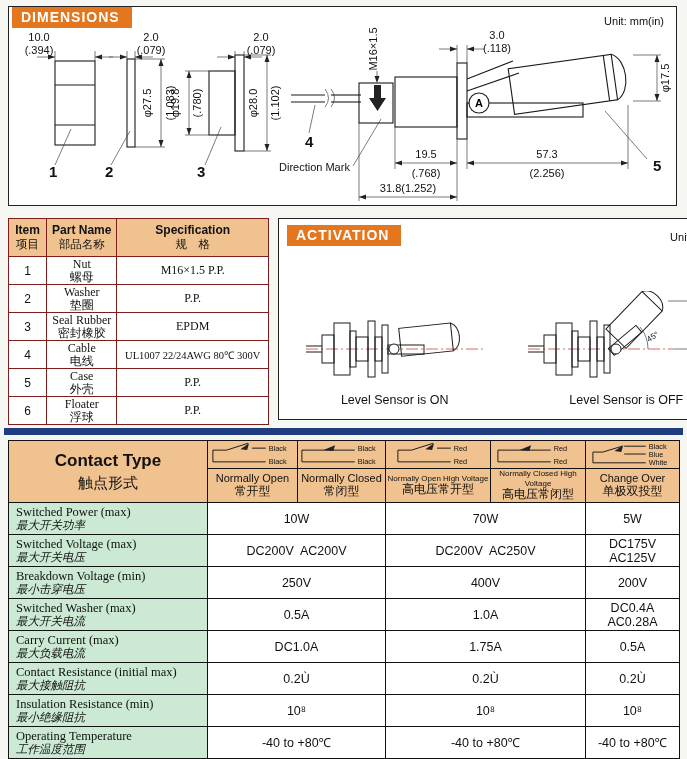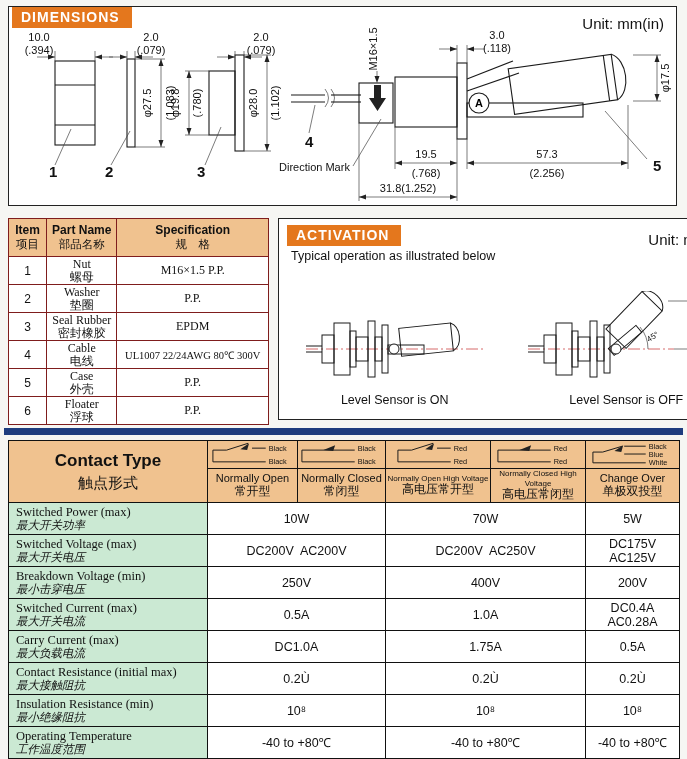--- a/index.html
+++ b/index.html
@@ -13,21 +13,21 @@
   #dims-panel{left:8px;top:6px;width:669px;height:200px;}
   #act-panel{left:278px;top:218px;width:465px;height:202px;}
   .tag{
     position:absolute;left:3px;top:0;
     background:#e4771d;color:#fff;
     font-weight:bold;font-size:14px;letter-spacing:1px;
     padding:2px 12px 3px 9px;
   }
   .unit{
     position:absolute;right:12px;top:8px;
-    font-size:15px;color:#111;
+    font-size:11px;color:#111;
   }
   #act-panel .unit{top:12px;}
   .act-line1{position:absolute;left:12px;top:30px;font-size:12.5px;}
   .act-line2{position:absolute;left:12px;top:46px;font-size:12.5px;font-family:"Liberation Serif",serif;}
   .act-diagrams{position:absolute;left:0;top:72px;width:100%;display:flex;}
   .act-cell{width:50%;text-align:center;}
   .act-caption{font-size:12.5px;margin-top:2px;}
   svg{display:block;}
   .act-cell svg{margin:0 auto;}
 
@@ -301,21 +301,20 @@
           <div>浮球</div>
         </td>
     <td class="spec">P.P.</td>
   </tr>
 </tbody>
   </table>
 
 <div class="panel" id="act-panel">
   <div class="tag" style="left:8px;top:6px">ACTIVATION</div>
   <div class="unit">Unit: mm(in)</div>
-  <div class="act-line1">Typical operation as illustrated below</div>
   <div class="act-diagrams">
     <div class="act-cell">
       <svg viewBox="0 0 186 100" width="186" height="100">
         <line class="red" x1="4" y1="58" x2="182" y2="58"></line>
         <g class="ln" style="stroke-width:1">
           <line x1="4" y1="55" x2="20" y2="55"></line>
             <line x1="4" y1="61" x2="20" y2="61"></line>
           <rect x="20" y="44" width="12" height="28"></rect>
             <rect x="32" y="32" width="16" height="52"></rect>
           <rect x="48" y="40" width="6" height="36"></rect>
@@ -492,21 +491,21 @@
       <td>DC175V
 AC125V</td>
     </tr>
     <tr>
       <td class="ct-label"><div class="en">Breakdown Voltage (min)</div><div class="zh">最小击穿电压</div></td>
       <td colspan="2">250V</td>
       <td colspan="2">400V</td>
       <td>200V</td>
     </tr>
     <tr>
-      <td class="ct-label"><div class="en">Switched Current (max)</div><div class="zh">最大开关电流</div></td>
+      <td class="ct-label"><div class="en">Switched Washer (max)</div><div class="zh">最大开关电流</div></td>
       <td colspan="2">0.5A</td>
       <td colspan="2">1.0A</td>
       <td>DC0.4A
 AC0.28A</td>
     </tr>
     <tr>
       <td class="ct-label"><div class="en">Carry Current (max)</div><div class="zh">最大负载电流</div></td>
       <td colspan="2">DC1.0A</td>
       <td colspan="2">1.75A</td>
       <td>0.5A</td>

